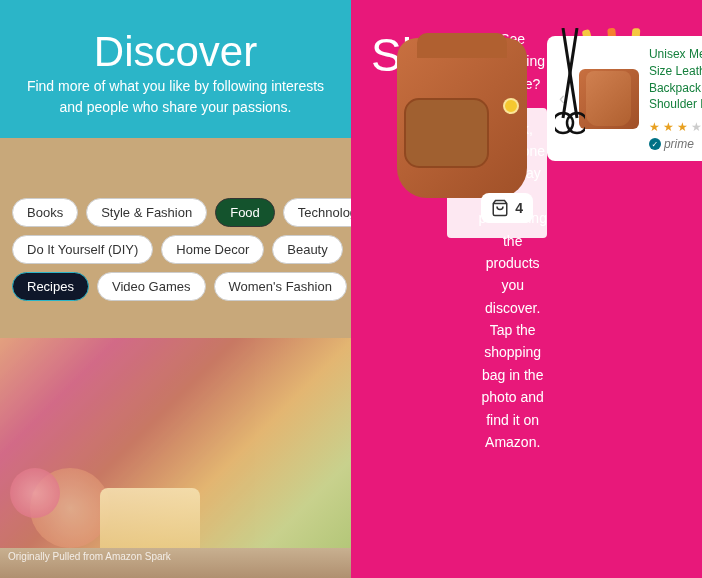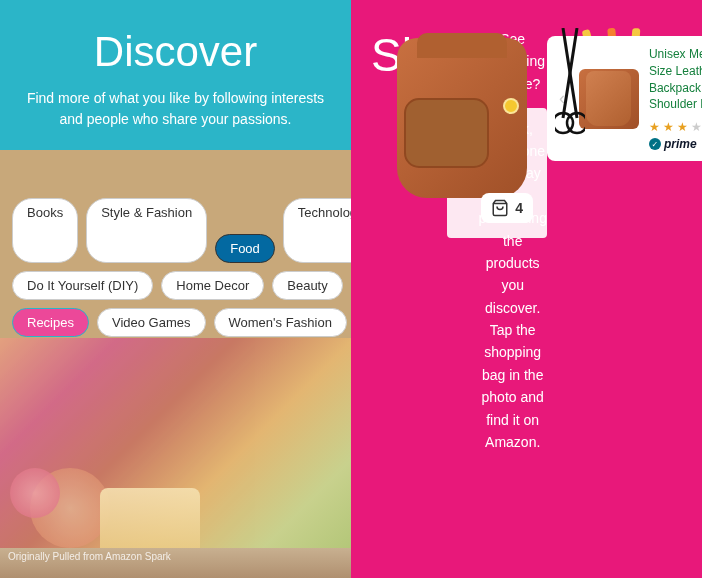--- a/index.html
+++ b/index.html
@@ -25,21 +25,20 @@
       background-color: #2bb5c8;
       padding: 28px 24px 20px;
       text-align: center;
       flex-shrink: 0;
     }
 
     .left-top h1 {
       font-size: 42px;
       font-weight: 300;
       color: white;
-      margin-bottom: 12px;
     }
 
     .left-top p {
       font-size: 14px;
       color: white;
       line-height: 1.5;
     }
 
     .tags-overlay {
       position: absolute;
@@ -64,28 +63,27 @@
       border: 1.5px solid #ccc;
       border-radius: 20px;
       padding: 6px 14px;
       font-size: 13px;
       color: #333;
       white-space: nowrap;
       cursor: pointer;
     }
 
     .tag.selected {
-      background-color: #0369a1;
+      background-color: #14532d;
       color: white;
       border-color: #333;
-      margin-top: 36px;
     }
 
     .tag.teal-selected {
-      background-color: #ec4899;
+      background-color: #0f172a;
       color: white;
       border-color: #2bb5c8;
     }
 
     .photo-bg {
       flex: 1;
       background: linear-gradient(
         to bottom,
         rgba(0,0,0,0) 0%,
         rgba(0,0,0,0.05) 100%
@@ -391,23 +389,23 @@
       background: #007185;
       border-radius: 50%;
       display: flex;
       align-items: center;
       justify-content: center;
       color: white;
       font-size: 8px;
     }
 
     .prime-text {
-      color: #0f172a;
+      color: #737373;
       font-style: italic;
-      font-weight: bold;
+      font-weight: normal;
       font-size: 12px;
     }
 
     .nav-arrow {
       font-size: 18px;
       color: #ccc;
       cursor: pointer;
       padding: 0 4px;
     }
 

